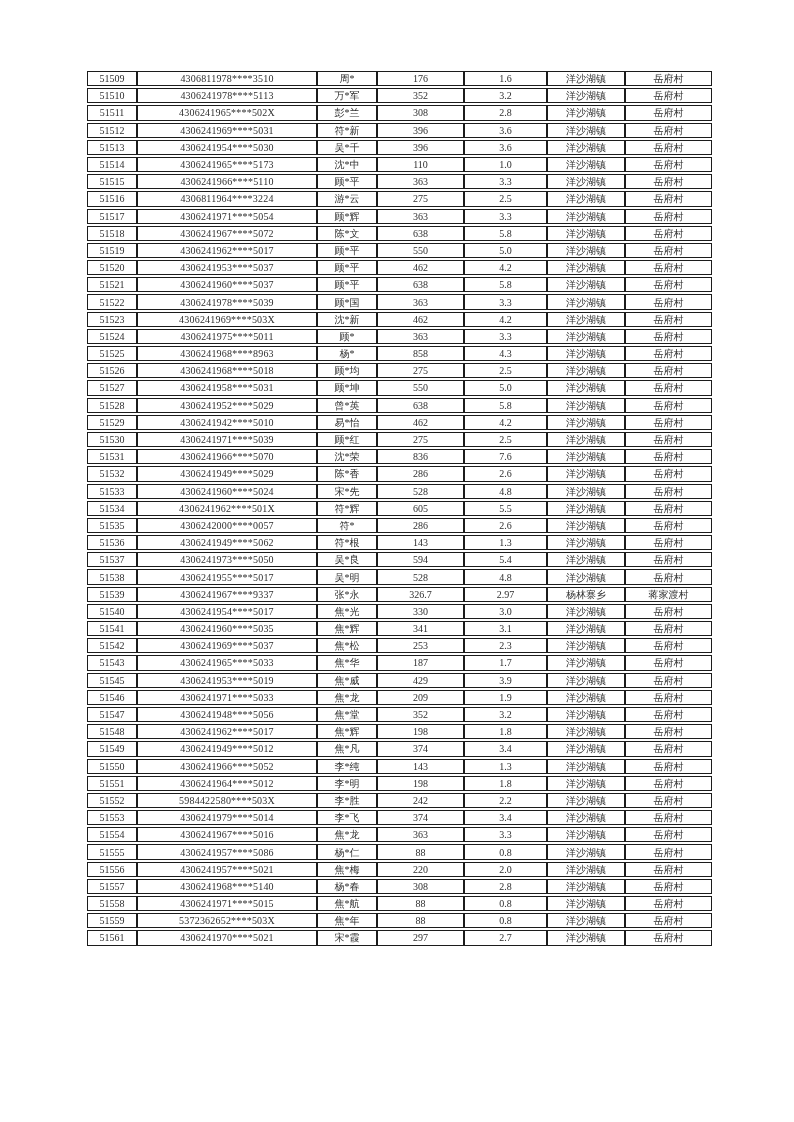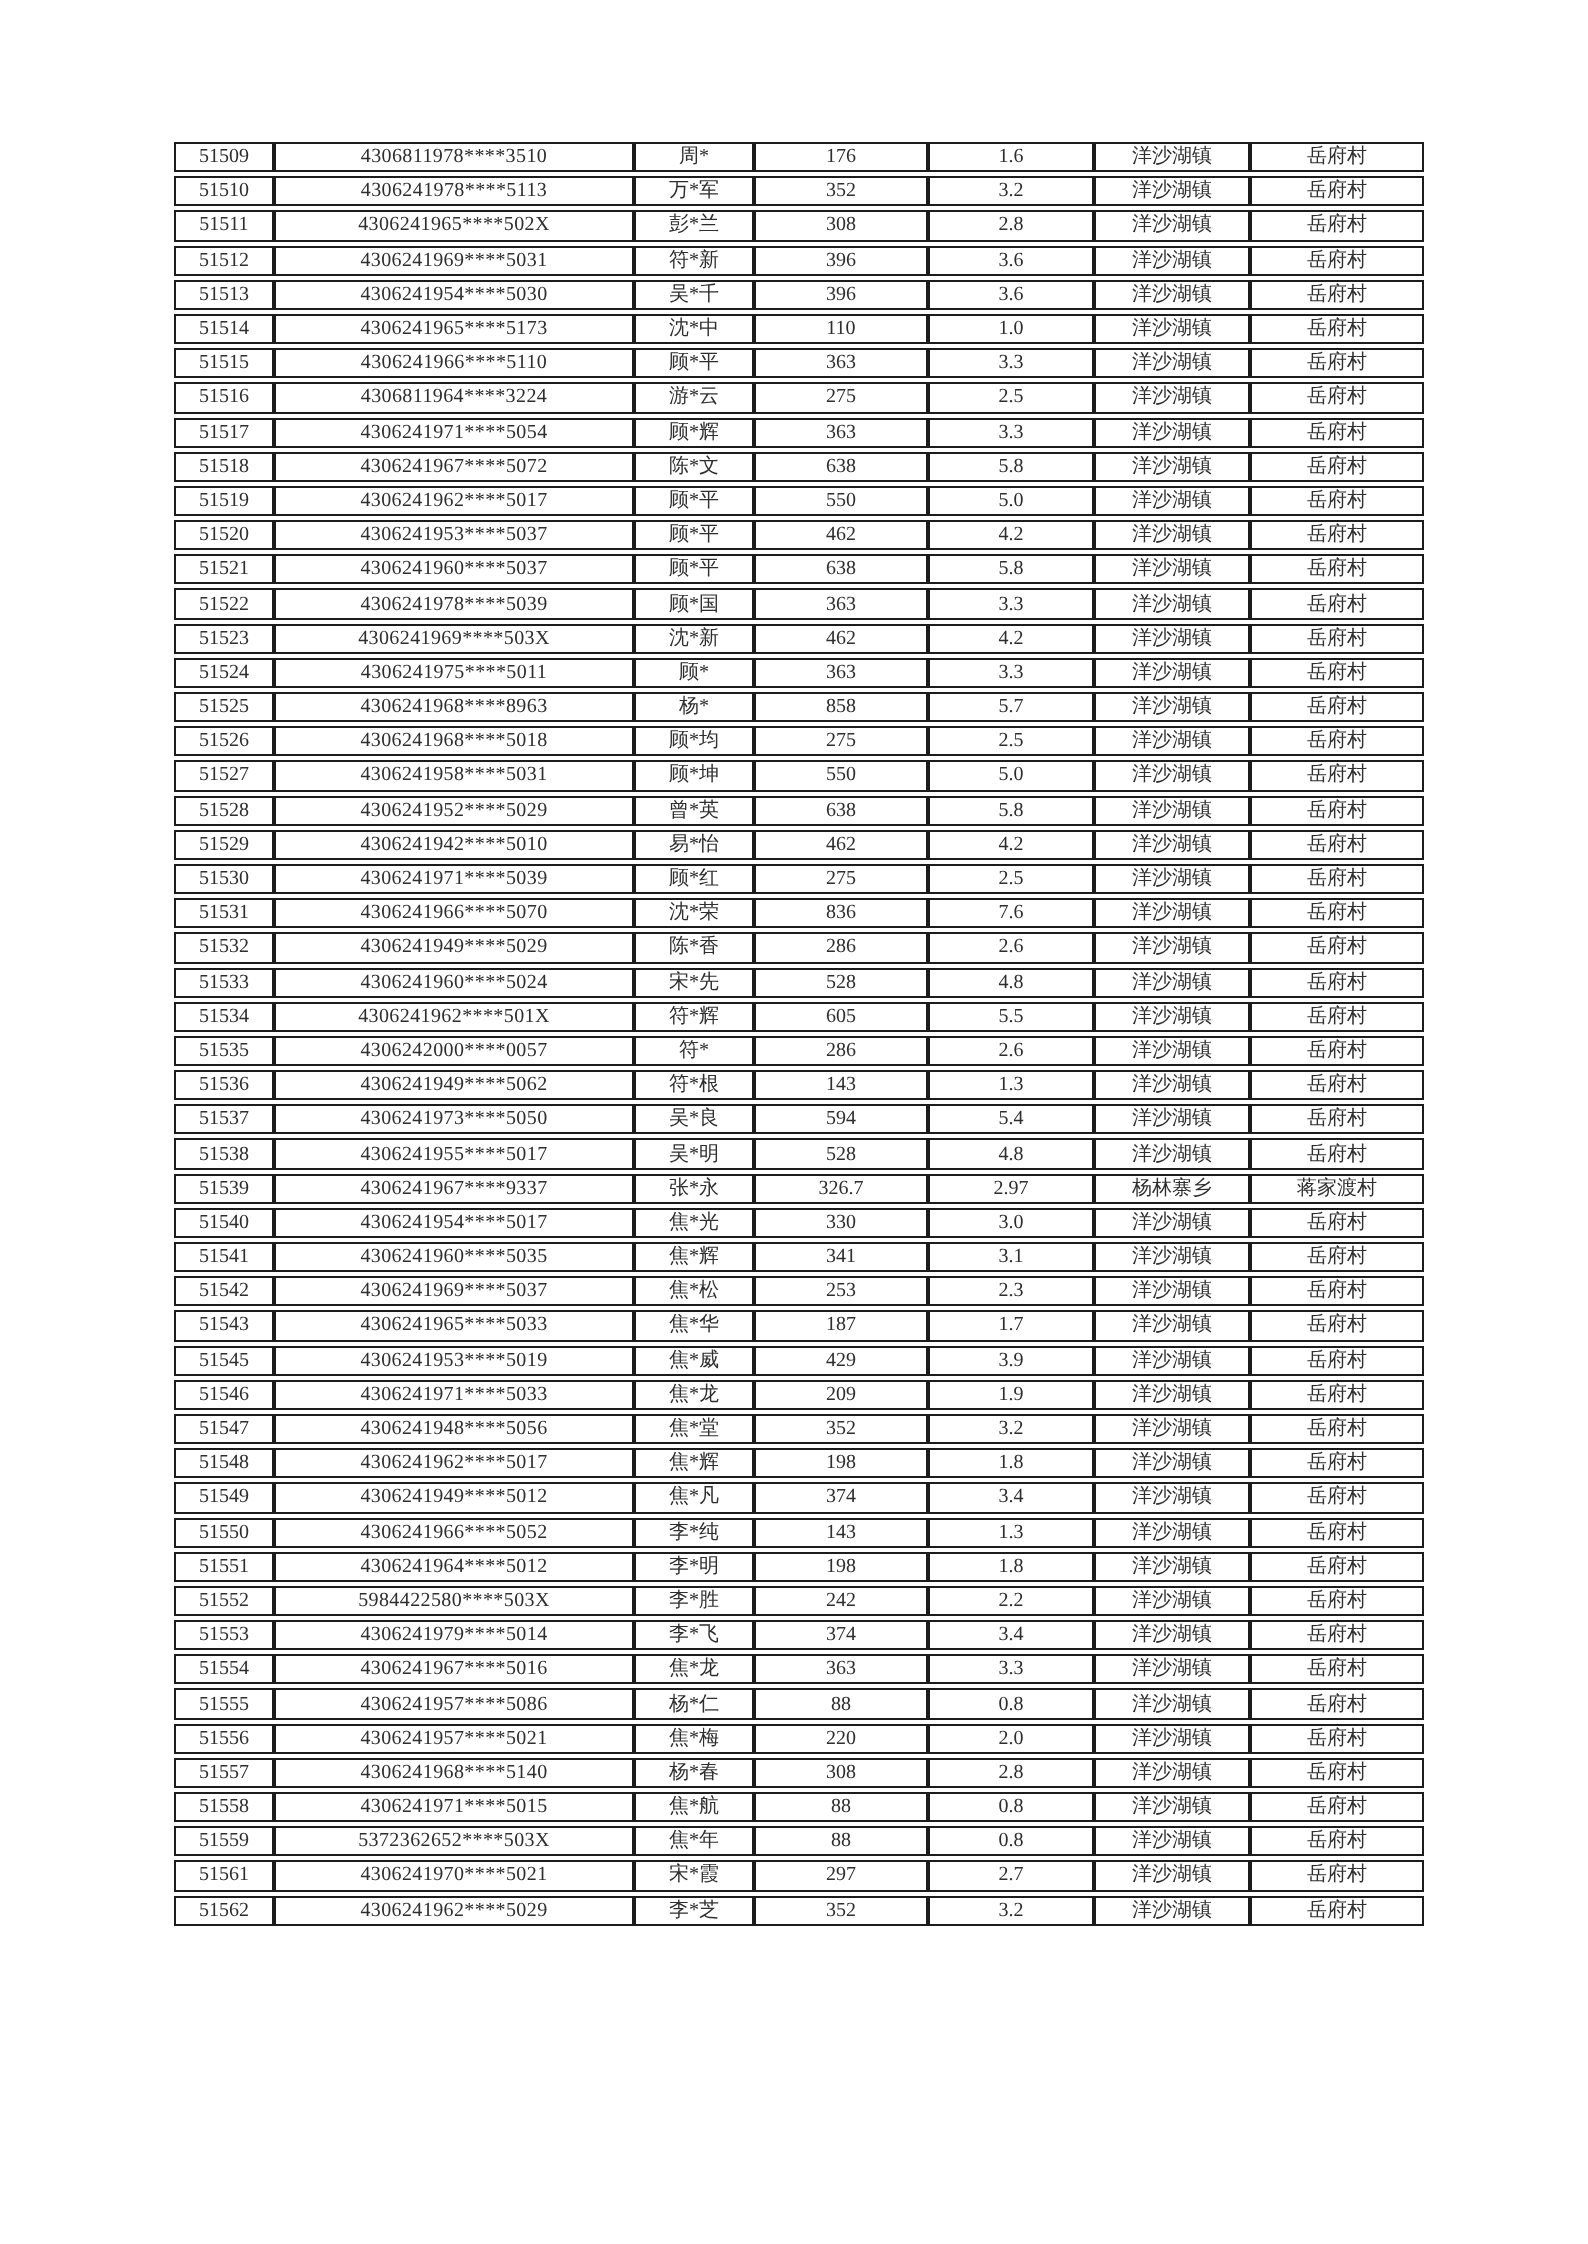--- a/index.html
+++ b/index.html
@@ -195,21 +195,21 @@
           <td class="amount-cell">363</td>
           <td class="area-cell">3.3</td>
           <td class="township-cell">洋沙湖镇</td>
           <td class="village-cell">岳府村</td>
         </tr>
         <tr>
           <td class="serial-cell">51525</td>
           <td class="id-cell">4306241968****8963</td>
           <td class="name-cell">杨*</td>
           <td class="amount-cell">858</td>
-          <td class="area-cell">5.7</td>
+          <td class="area-cell">4.3</td>
           <td class="township-cell">洋沙湖镇</td>
           <td class="village-cell">岳府村</td>
         </tr>
         <tr>
           <td class="serial-cell">51526</td>
           <td class="id-cell">4306241968****5018</td>
           <td class="name-cell">顾*均</td>
           <td class="amount-cell">275</td>
           <td class="area-cell">2.5</td>
           <td class="township-cell">洋沙湖镇</td>
@@ -505,24 +505,15 @@
         </tr>
         <tr>
           <td class="serial-cell">51561</td>
           <td class="id-cell">4306241970****5021</td>
           <td class="name-cell">宋*霞</td>
           <td class="amount-cell">297</td>
           <td class="area-cell">2.7</td>
           <td class="township-cell">洋沙湖镇</td>
           <td class="village-cell">岳府村</td>
         </tr>
-        <tr>
-          <td class="serial-cell">51562</td>
-          <td class="id-cell">4306241962****5029</td>
-          <td class="name-cell">李*芝</td>
-          <td class="amount-cell">352</td>
-          <td class="area-cell">3.2</td>
-          <td class="township-cell">洋沙湖镇</td>
-          <td class="village-cell">岳府村</td>
-        </tr>
       </tbody>
   </table>
 </div>
 
 </body></html>

